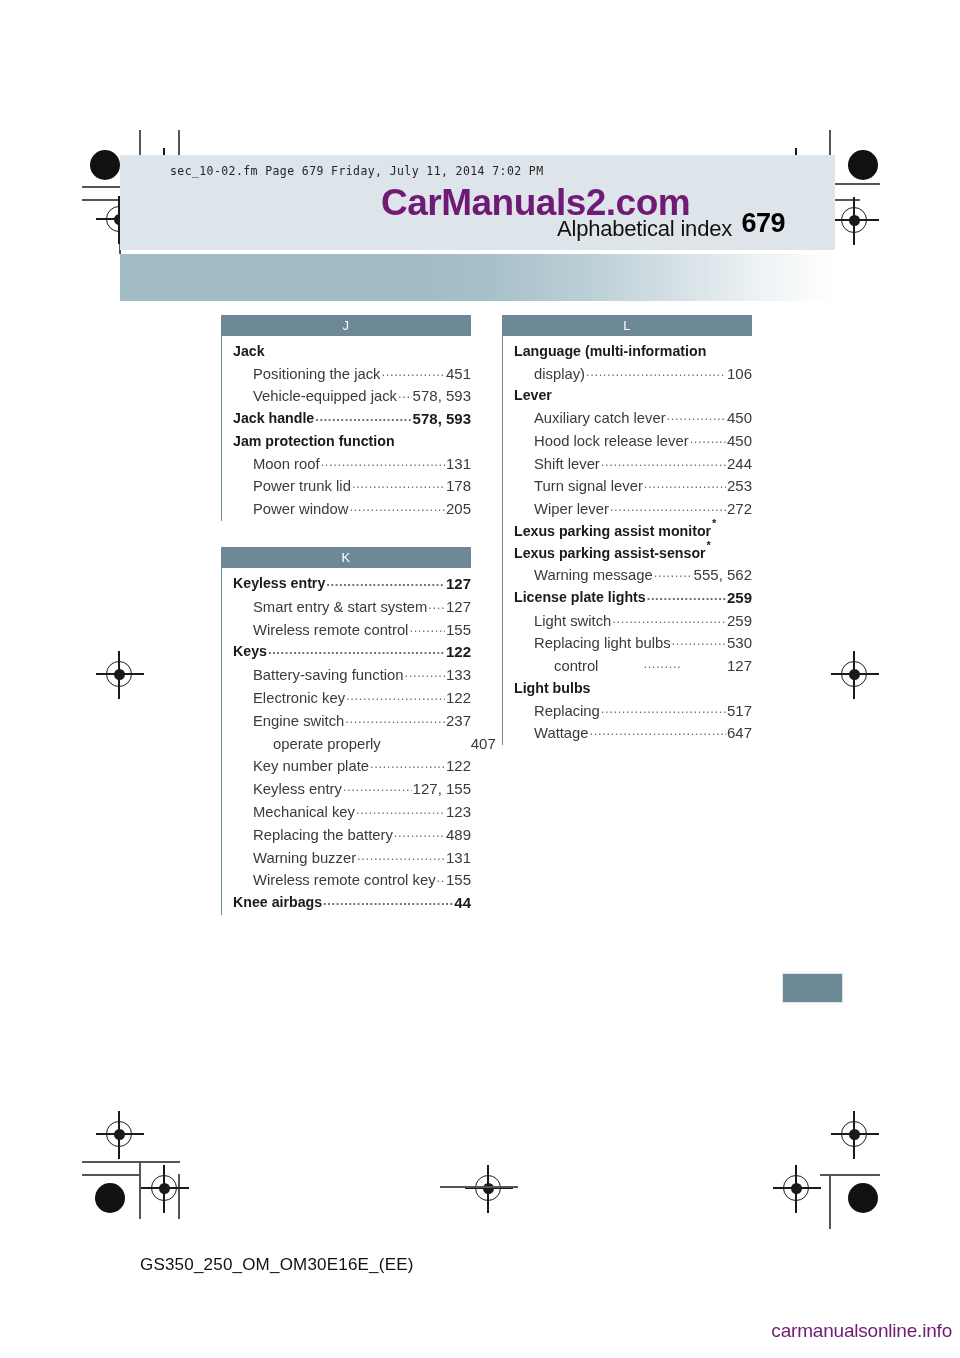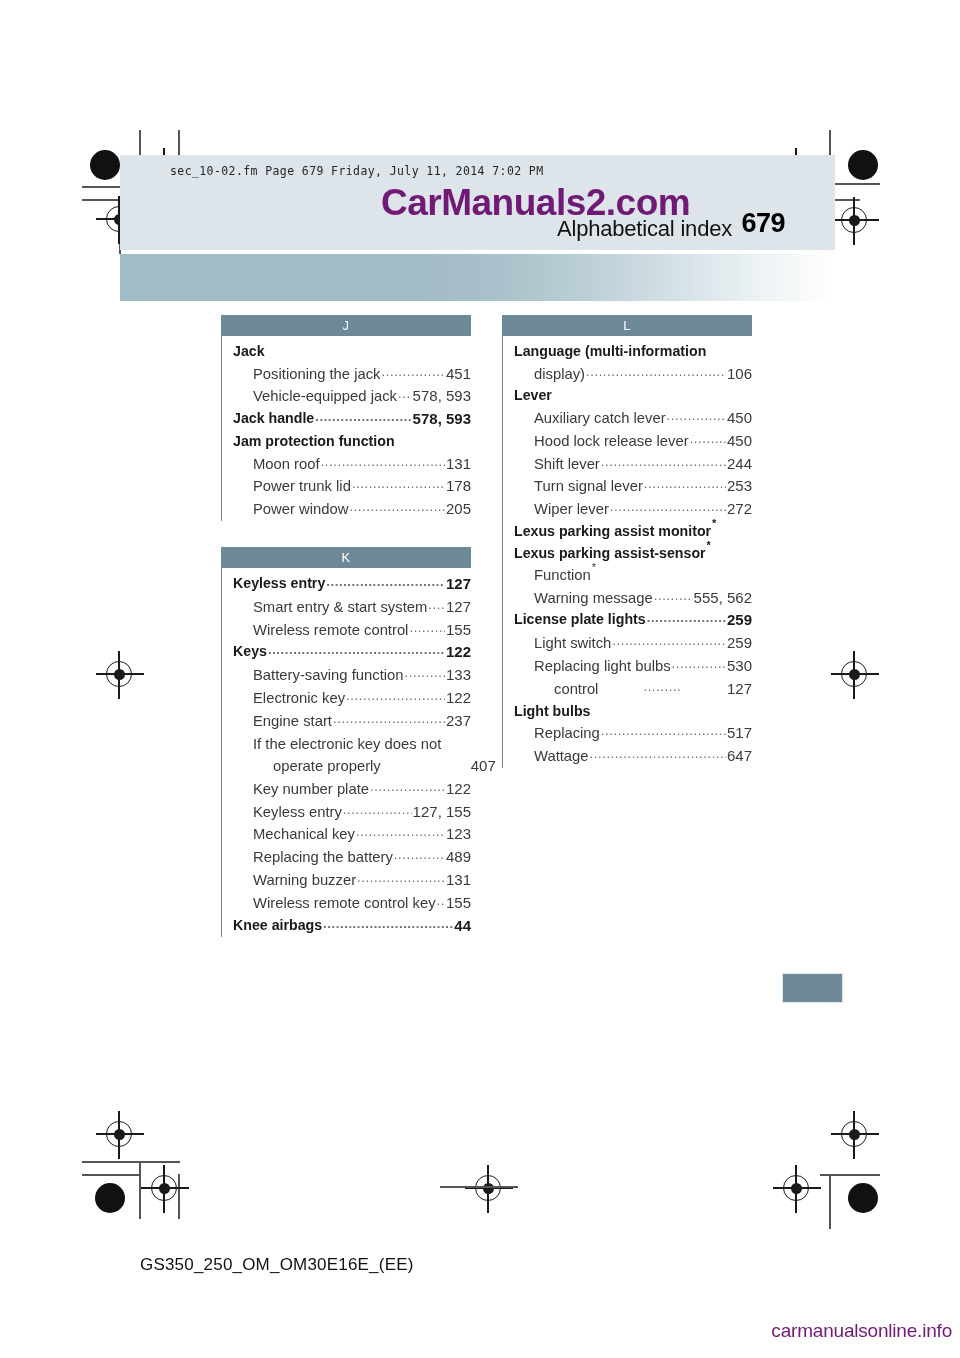--- a/index.html
+++ b/index.html
@@ -337,28 +337,23 @@
         <span class="label">Battery-saving function</span>
         <span class="leader">..........................................................................................</span>
         <span class="pg">133</span>
       </div>
       <div class="entry lvl2">
         <span class="label">Electronic key</span>
         <span class="leader">..........................................................................................</span>
         <span class="pg">122</span>
       </div>
       <div class="entry lvl2">
-        <span class="label">Engine start</span>
+        <span class="label">Engine switch</span>
         <span class="leader">..........................................................................................</span>
         <span class="pg">237</span>
-      </div>
-      <div class="entry lvl2 noleader">
-        <span class="label">If the electronic key does not</span>
-        <span class="leader">..........................................................................................</span>
-        <span class="pg"></span>
       </div>
       <div class="entry lvl3">
         <span class="label">operate properly</span>
         <span class="leader">..........................................................................................</span>
         <span class="pg">407</span>
       </div>
       <div class="entry lvl2">
         <span class="label">Key number plate</span>
         <span class="leader">..........................................................................................</span>
         <span class="pg">122</span>
@@ -441,25 +436,20 @@
       <div class="entry lvl1 noleader">
         <span class="label">Lexus parking assist monitor<span class="ast">*</span></span>
         <span class="leader">..........................................................................................</span>
         <span class="pg"></span>
       </div>
       <div class="entry lvl1 noleader">
         <span class="label">Lexus parking assist-sensor<span class="ast">*</span></span>
         <span class="leader">..........................................................................................</span>
         <span class="pg"></span>
       </div>
-      <div class="entry lvl2 noleader">
-        <span class="label">Function<span class="ast">*</span></span>
-        <span class="leader">..........................................................................................</span>
-        <span class="pg"></span>
-      </div>
       <div class="entry lvl2">
         <span class="label">Warning message</span>
         <span class="leader">..........................................................................................</span>
         <span class="pg">555, 562</span>
       </div>
       <div class="entry lvl1">
         <span class="label">License plate lights</span>
         <span class="leader">..........................................................................................</span>
         <span class="pg">259</span>
       </div>

